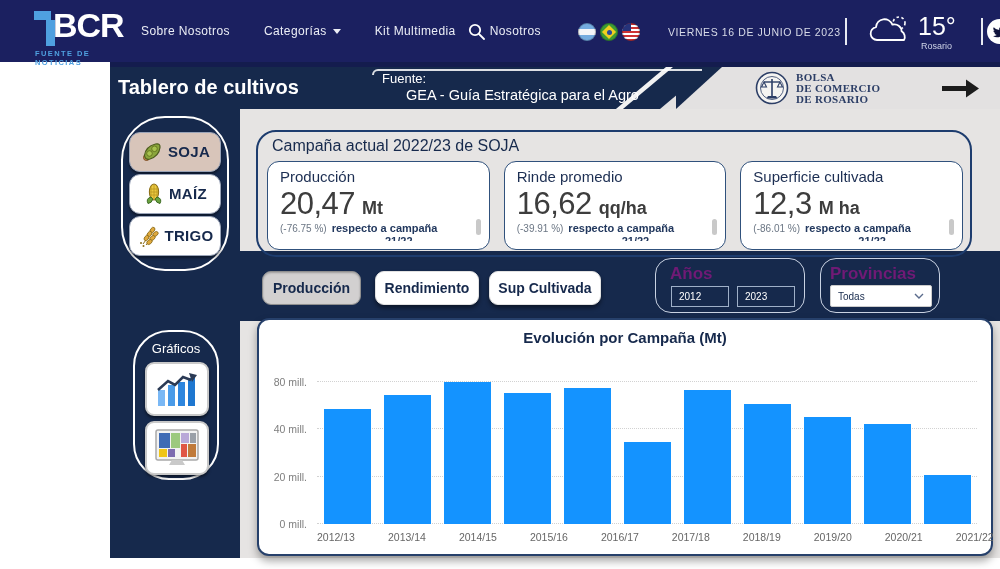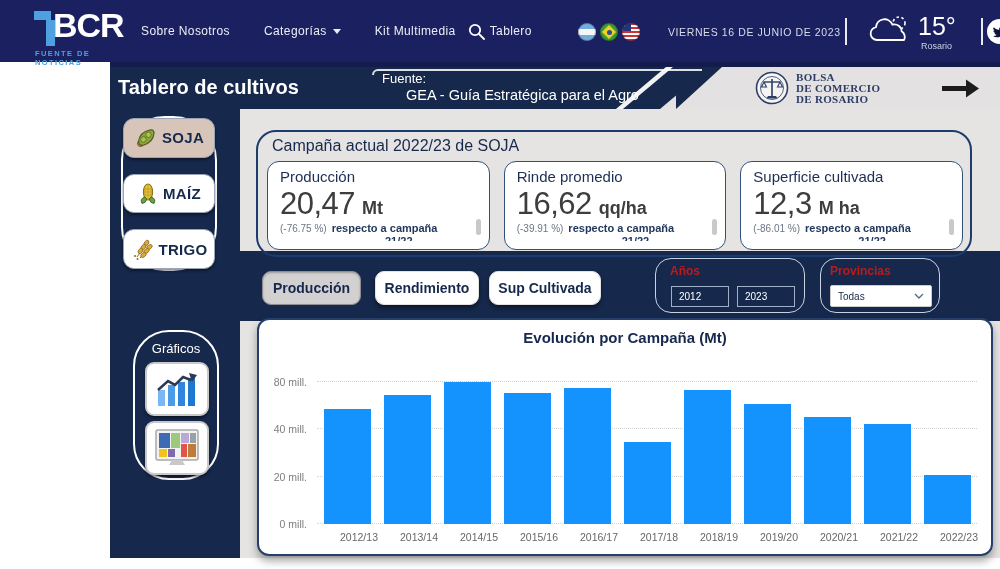--- a/index.html
+++ b/index.html
@@ -42,21 +42,21 @@
   .ribbon-hairline { position:absolute; left:262px; top:2px; width:330px; height:6px; border-top:2px solid rgba(255,255,255,.85); border-left:2px solid rgba(255,255,255,.85); border-top-left-radius:8px; }
   .embed-title { position:absolute; left:8px; top:9px; color:#fff; font-size:20px; font-weight:bold; }
   .fuente-label { position:absolute; left:272px; top:4px; color:#fff; font-size:13px; }
   .fuente-value { position:absolute; left:296px; top:20px; color:#fff; font-size:14.5px; }
   .org-logo { position:absolute; left:645px; top:4px; display:flex; align-items:center; gap:7px; }
   .org-text { color:#2c3e66; font-family:"Liberation Serif", serif; font-weight:bold; font-size:11px; line-height:11px; letter-spacing:.3px; }
   .hdr-arrow { position:absolute; left:832px; top:12px; cursor:pointer; }
 
   
   .sidebar { position:absolute; left:110px; top:109px; width:130px; height:449px; background:#16294c; }
-  .crops-box { position:absolute; left:11px; top:7px; width:96px; height:155px; border:2px solid #fff; border-radius:44px; display:flex; flex-direction:column; align-items:center; justify-content:center; gap:16px; }
+  .crops-box { position:absolute; left:11px; top:7px; width:108px; height:155px; border:2px solid #fff; border-radius:44px; display:flex; flex-direction:column; align-items:center; justify-content:center; gap:2px; }
   .crop-btn { width:92px; height:40px; background:#fff; border:1px solid #9aa4b8; border-radius:11px; box-shadow:0 2px 3px rgba(0,0,0,.45); display:flex; align-items:center; justify-content:center; gap:4px; cursor:pointer; }
   .crop-btn.selected { background:#d8c5ba; }
   .crop-label { color:#16294c; font-size:15px; font-weight:bold; letter-spacing:.3px; }
   .graf-box { position:absolute; left:23px; top:221px; width:86px; height:150px; border:2px solid #fff; border-radius:36px; }
   .graf-label { position:absolute; left:0; top:9px; width:100%; text-align:center; color:#fff; font-size:13px; }
   .graf-btn { position:absolute; left:10px; width:64px; height:54px; background:#fff; border:2px solid #c9c9c9; border-radius:9px; box-shadow:0 2px 3px rgba(0,0,0,.5); display:flex; align-items:center; justify-content:center; cursor:pointer; }
   .graf-btn.b1 { top:30px; } .graf-btn.b2 { top:89px; }
 
   
   .main { position:absolute; left:240px; top:109px; width:760px; height:449px; background:#e6e4e3; }
@@ -76,36 +76,36 @@
   .kpi-note2 { display:block; color:#22385e; font-weight:bold; font-size:11px; margin-left:105px; }
   .kpi-scroll { position:absolute; right:8px; top:57px; width:5px; height:16px; background:#c9c9c9; border-radius:3px; }
 
   .tab-btn { position:absolute; top:162px; height:34px; border-radius:9px; background:#fff; color:#16294c; font-weight:bold; font-size:14px; display:flex; align-items:center; justify-content:center; box-shadow:0 3px 4px rgba(0,0,0,.45); cursor:pointer; border:1px solid #e2e2e2; }
   .tab-btn.selected { background:#d2d0d0; border:1px solid #8f8f8f; box-shadow:inset 0 1px 2px rgba(0,0,0,.25); }
   .tab-1 { left:22px; width:99px; } .tab-2 { left:135px; width:104px; } .tab-3 { left:249px; width:112px; }
 
   .filter-box { position:absolute; top:149px; height:55px; border:1.5px solid #c9d2e2; border-radius:16px; }
   .years-box { left:415px; width:150px; }
   .prov-box { left:580px; width:120px; }
-  .filter-label { position:absolute; left:14px; top:5px; color:#b91c1c; font-weight:bold; font-size:12px; }
+  .filter-label { position:absolute; left:14px; top:5px; color:#701a75; font-weight:bold; font-size:17px; }
   .year-input { position:absolute; top:27px; width:58px; height:21px; background:transparent; border:1px solid #9fb0c8; color:#fff; font-size:10px; padding-left:7px; font-family:"Liberation Sans", sans-serif; }
   .yi-1 { left:15px; } .yi-2 { left:81px; }
   .prov-box .filter-label { left:9px; }
   .prov-select { position:absolute; left:9px; top:26px; width:102px; height:22px; background:#fff; border:1px solid #ccc; border-radius:2px; display:flex; align-items:center; justify-content:space-between; padding:0 7px; cursor:pointer; }
   .prov-value { color:#16294c; font-size:10px; }
 
   .chart-card { position:absolute; left:17px; top:209px; width:736px; height:238px; background:#fff; border:2px solid #26406b; border-radius:12px; box-shadow:0 5px 8px rgba(0,0,0,.35); }
   .chart-title { position:absolute; left:0; top:9px; width:100%; text-align:center; color:#16294c; font-size:15px; font-weight:600; }
   .chart-plot { position:absolute; left:58px; top:50px; width:660px; height:154px; }
   .gridline { position:absolute; left:0; width:100%; height:0; border-top:1px dotted #d2d2d2; }
   .ytick { position:absolute; right:calc(100% + 10px); top:-6px; width:50px; text-align:right; color:#7e7e7e; font-size:10.5px; white-space:nowrap; }
   .bars { position:absolute; left:0; top:0; width:100%; height:100%; display:flex; align-items:flex-end; }
   .bar-slot { flex:1; display:flex; justify-content:center; align-items:flex-end; height:100%; }
   .bar { width:47px; }
-  .x-labels { position:absolute; left:12px; top:100%; width:100%; display:flex; padding-top:7px; }
+  .x-labels { position:absolute; left:0; top:100%; width:100%; display:flex; padding-top:7px;gap:33px; }
   .xlabel { flex:1; text-align:center; color:#666; font-size:10.5px; }
 
   svg { display:block; }
 </style>
 </head>
 <body>
 
 <div class="screen">
 
   <div class="navbar">
@@ -120,21 +120,21 @@
           <span>Sobre Nosotros</span>
         </div>
       <div class="nav-item">
           <span>Categorías</span>
           <span class="chev"></span>
         </div>
       <div class="nav-item">
           <span>Kit Multimedia</span>
         </div>
       <div class="nav-item">
-          <span>Tablero</span>
+          <span>Nosotros</span>
         </div>
     </div>
     <div class="nav-search">
       <svg width="17" height="17" viewBox="0 0 17 17">
           <circle cx="7" cy="7" r="5.2" fill="none" stroke="#fff" stroke-width="1.8"></circle>
           <line x1="11" y1="11" x2="16" y2="16" stroke="#fff" stroke-width="1.8" stroke-linecap="round"></line>
         </svg>
     </div>
     <div class="flags">
       <div class="flag flag-ar"></div>

